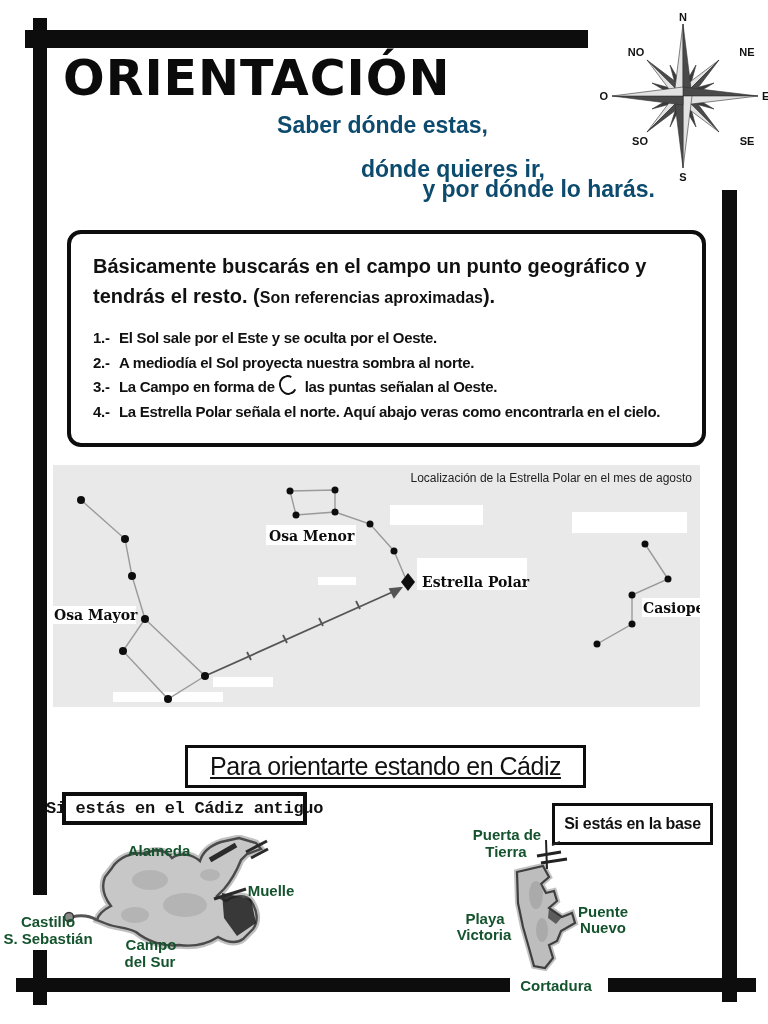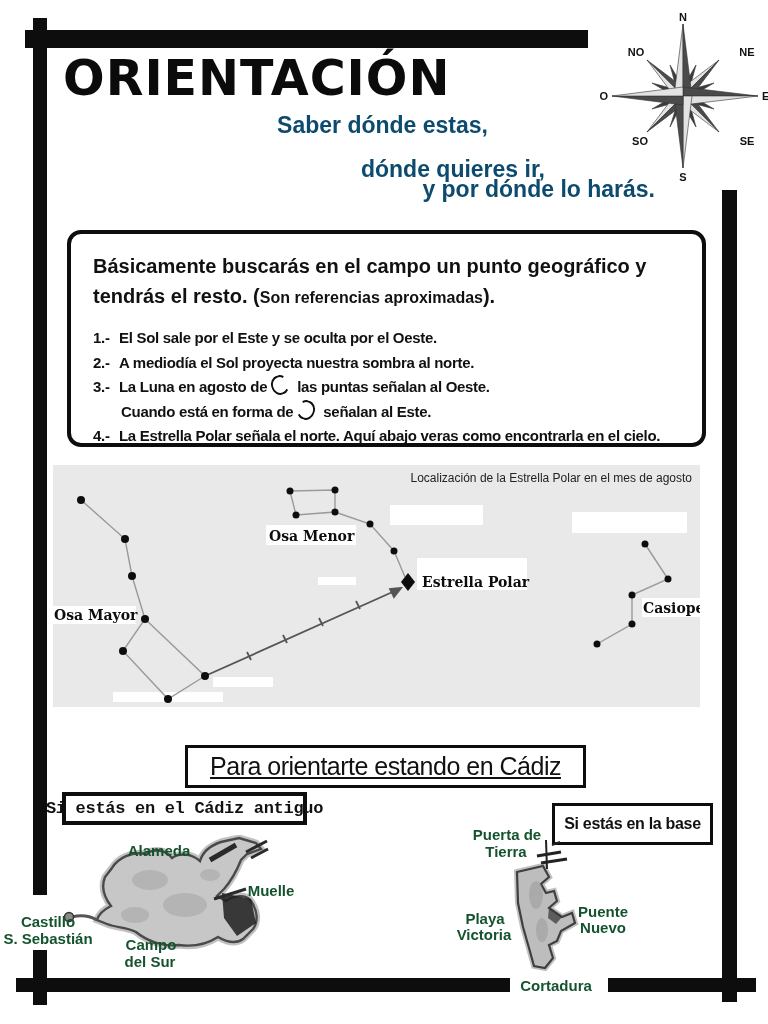--- a/index.html
+++ b/index.html
@@ -109,22 +109,21 @@
 </svg>
 
 <div class="info-box">
   <div class="info-head">
     <div>Básicamente buscarás en el campo  un punto geográfico y</div>
     <div><span>tendrás el resto. </span><span>(</span><span class="paren-small">Son referencias aproximadas</span><span>).</span></div>
   </div>
   <div class="info-list">
     <div class="info-item"><span class="num">1.-</span><span>El Sol sale por el Este y se oculta por el Oeste.</span></div>
     <div class="info-item"><span class="num">2.-</span><span>A mediodía el Sol proyecta nuestra sombra al norte.</span></div>
-    <div class="info-item"><span class="num">3.-</span><span>La Luna en agosto de</span><span class="moon moon-open-right"></span><span>las puntas señalan al Oeste.</span></div>
-    <div class="info-item cont"><span>Cuando está en forma de</span><span class="moon moon-open-left"></span><span>señalan al Este.</span></div>
+    <div class="info-item"><span class="num">3.-</span><span>La Campo en forma de</span><span class="moon moon-open-right"></span><span>las puntas señalan al Oeste.</span></div>
     <div class="info-item"><span class="num">4.-</span><span>La Estrella Polar señala el norte. Aquí abajo veras como encontrarla en el cielo.</span></div>
   </div>
 </div>
 
 <div class="star-panel">
 <svg width="647" height="242" viewBox="0 0 647 242">
 
   <g fill="#ffffff">
     <rect x="337" y="40" width="93" height="20"></rect>
         <rect x="519" y="47" width="115" height="21"></rect>

